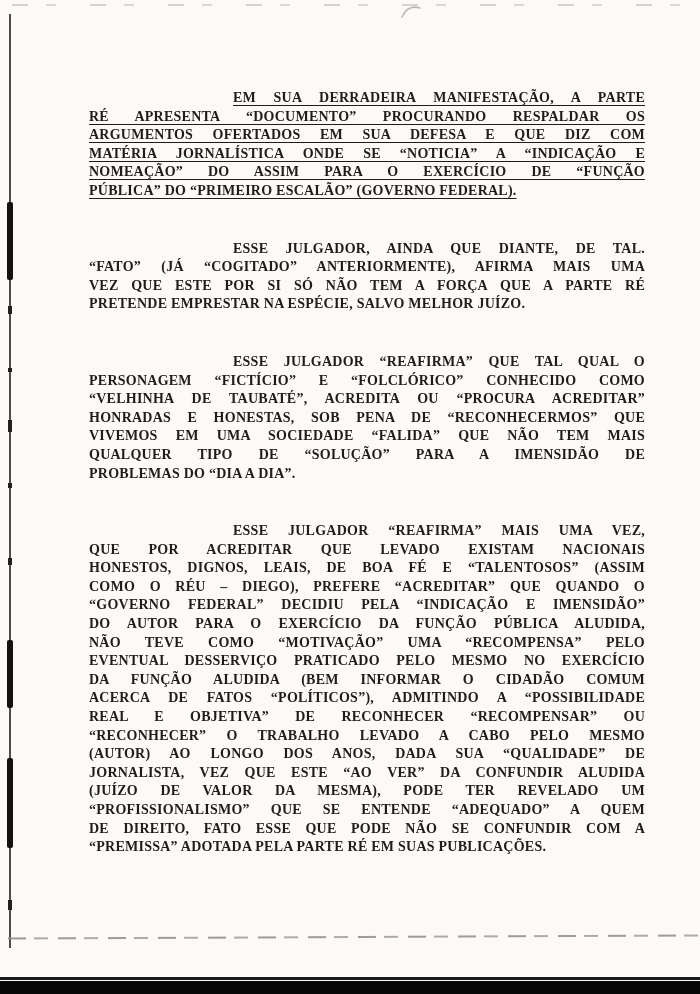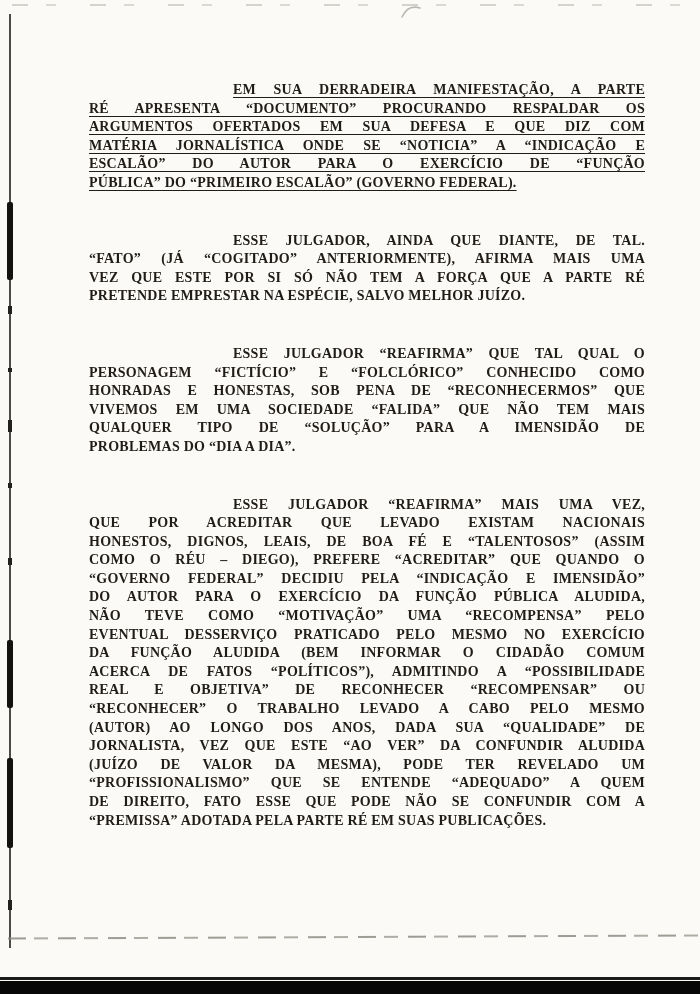--- a/index.html
+++ b/index.html
@@ -15,21 +15,21 @@
     position: absolute;
     left: 89px; top: 81px;
     width: 556px;
     color: #201c18;
     font-size: 14px;
     font-weight: 700;
     line-height: 18.6px;
     letter-spacing: 0.25px;
     text-rendering: optimizeLegibility;
   }
-  .paragraph { margin: 0 0 39px 0; }
+  .paragraph { margin: 8px 0 39px 0; }
   .line {
     text-align: justify;
     text-align-last: justify;
     white-space: nowrap;
     overflow: visible;
   }
   .line.first { padding-left: 144px; }
   .line.last { text-align-last: left; }
   .underlined .line {
     text-decoration: underline;
@@ -108,32 +108,33 @@
 <div class="dashed-rule"></div>
 <div class="bottom-bar-thin"></div>
 <div class="bottom-bar"></div>
 
 <div class="doc-body">
     <div class="paragraph underlined">
       <div class="line first">EM SUA DERRADEIRA MANIFESTAÇÃO, A PARTE</div>
       <div class="line">RÉ APRESENTA “DOCUMENTO” PROCURANDO RESPALDAR OS</div>
       <div class="line">ARGUMENTOS OFERTADOS EM SUA DEFESA E QUE DIZ COM</div>
       <div class="line">MATÉRIA JORNALÍSTICA ONDE SE “NOTICIA” A “INDICAÇÃO E</div>
-      <div class="line">ESCALÃO” DO AUTOR PARA O EXERCÍCIO DE “FUNÇÃO</div>
+      <div class="line">NOMEAÇÃO” DO ASSIM PARA O EXERCÍCIO DE “FUNÇÃO</div>
       <div class="line last">PÚBLICA” DO “PRIMEIRO ESCALÃO” (GOVERNO FEDERAL).</div>
     </div>
     <div class="paragraph">
       <div class="line first">ESSE JULGADOR, AINDA QUE DIANTE, DE TAL.</div>
       <div class="line">“FATO” (JÁ “COGITADO” ANTERIORMENTE), AFIRMA MAIS UMA</div>
       <div class="line">VEZ QUE ESTE POR SI SÓ NÃO TEM A FORÇA QUE A PARTE RÉ</div>
       <div class="line last">PRETENDE EMPRESTAR NA ESPÉCIE, SALVO MELHOR JUÍZO.</div>
     </div>
     <div class="paragraph">
       <div class="line first">ESSE JULGADOR “REAFIRMA” QUE TAL QUAL O</div>
       <div class="line">PERSONAGEM “FICTÍCIO” E “FOLCLÓRICO” CONHECIDO COMO</div>
+      <div class="line">“VELHINHA DE TAUBATÉ”, ACREDITA OU “PROCURA ACREDITAR”</div>
       <div class="line">HONRADAS E HONESTAS, SOB PENA DE “RECONHECERMOS” QUE</div>
       <div class="line">VIVEMOS EM UMA SOCIEDADE “FALIDA” QUE NÃO TEM MAIS</div>
       <div class="line">QUALQUER TIPO DE “SOLUÇÃO” PARA A IMENSIDÃO DE</div>
       <div class="line last">PROBLEMAS DO “DIA A DIA”.</div>
     </div>
     <div class="paragraph">
       <div class="line first">ESSE JULGADOR “REAFIRMA” MAIS UMA VEZ,</div>
       <div class="line">QUE POR ACREDITAR QUE LEVADO EXISTAM NACIONAIS</div>
       <div class="line">HONESTOS, DIGNOS, LEAIS, DE BOA FÉ E “TALENTOSOS” (ASSIM</div>
       <div class="line">COMO O RÉU – DIEGO), PREFERE “ACREDITAR” QUE QUANDO O</div>

